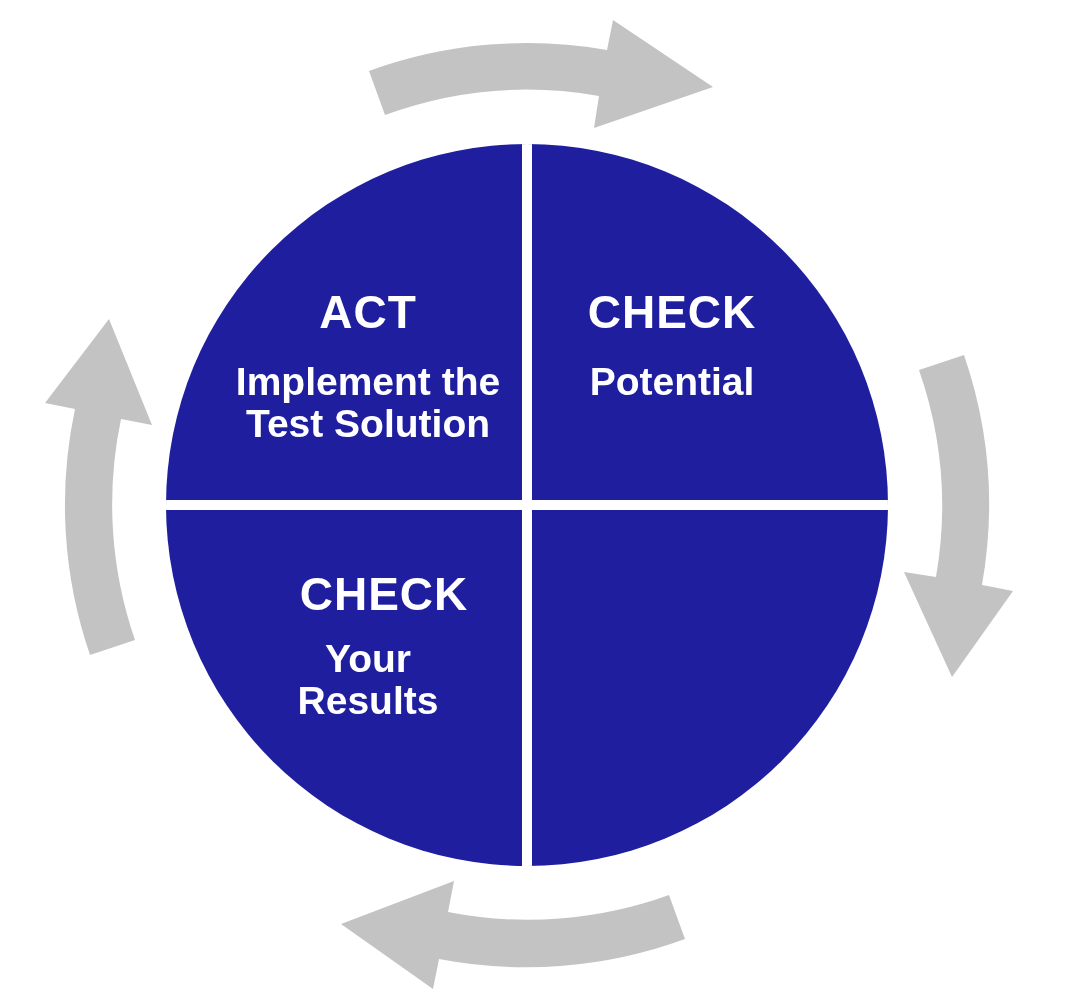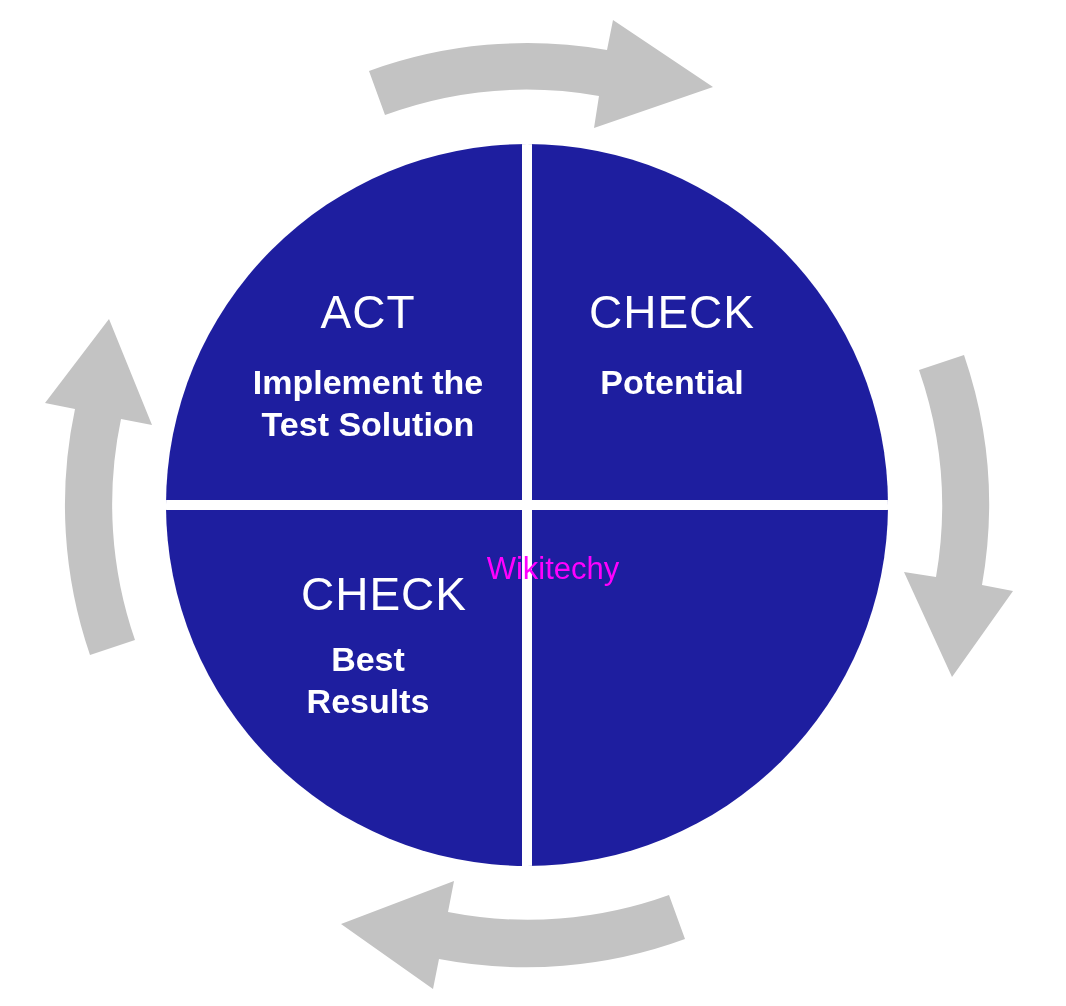--- a/index.html
+++ b/index.html
@@ -24,26 +24,26 @@
   }
   .qtext {
     position: absolute;
     width: 400px;
     text-align: center;
     color: #ffffff;
     -webkit-user-select: none;
   }
   .qheading {
     font-size: 46px;
-    font-weight: normal;
+    font-weight: bold;
     line-height: 48px;
     letter-spacing: 1px;
   }
   .qsub {
-    font-size: 34px;
+    font-size: 39px;
     font-weight: bold;
     line-height: 42px;
   }
   .heading-tl { left: 168px; top: 288px; }
   .sub-tl     { left: 168px; top: 361px; }
   .heading-tr { left: 472px; top: 288px; }
   .sub-tr     { left: 472px; top: 361px; }
   .heading-bl { left: 184px; top: 570px; }
   .sub-bl     { left: 168px; top: 638px; }
   .heading-br { left: 472px; top: 570px; }
@@ -106,20 +106,19 @@
     <div>Test Solution</div>
   </div>
 
   <div class="qtext qheading heading-tr">CHECK</div>
   <div class="qtext qsub sub-tr">
     <div>Potential</div>
   </div>
 
   <div class="qtext qheading heading-bl">CHECK</div>
   <div class="qtext qsub sub-bl">
-    <div>Best</div>
+    <div>Your</div>
     <div>Results</div>
   </div>
 
 
-  <div class="watermark">Wikitechy</div>
 
 </div>
 
 </body></html>

